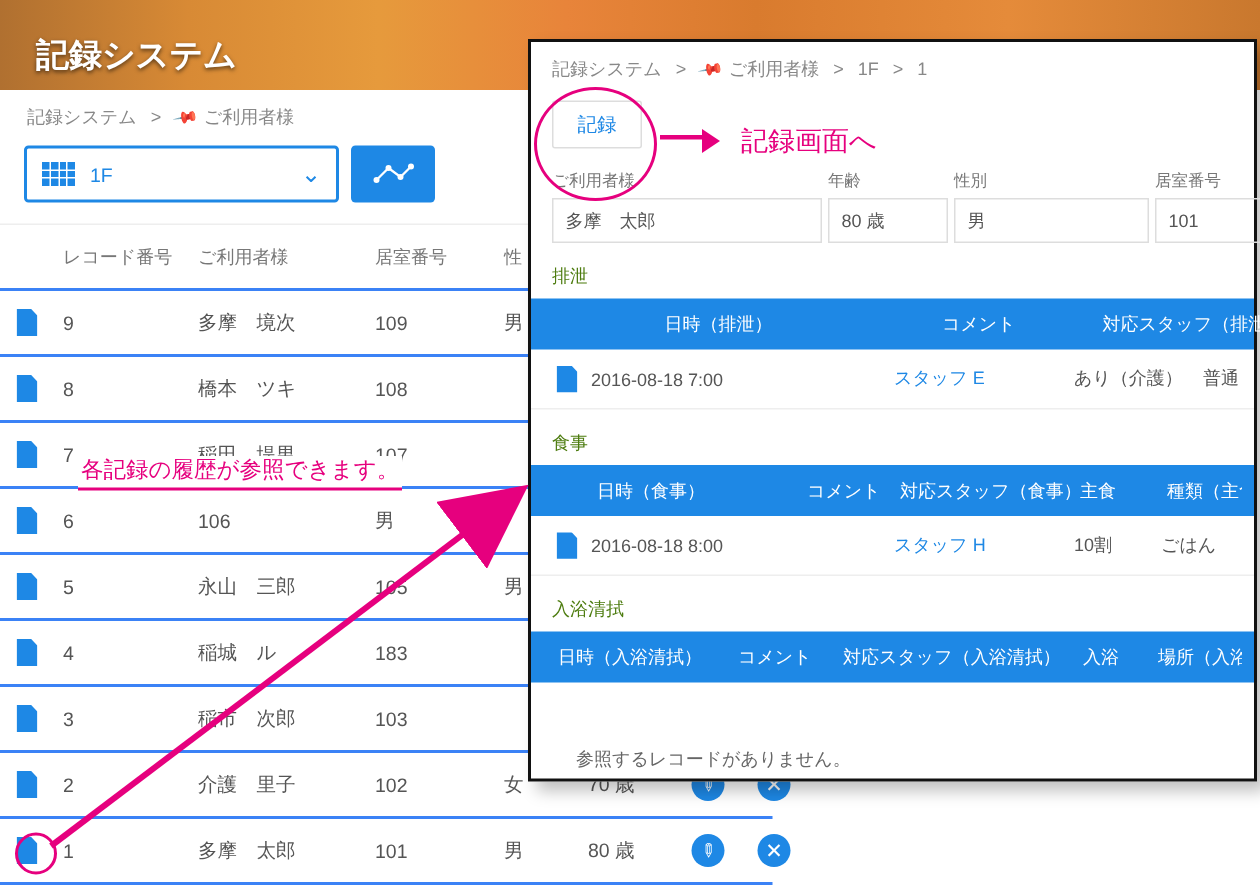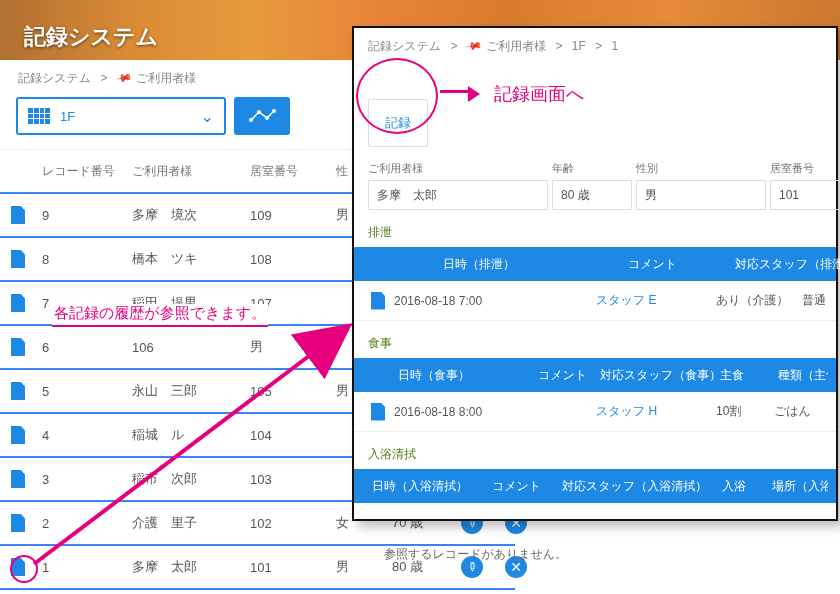--- a/index.html
+++ b/index.html
@@ -95,27 +95,26 @@
     background:#fff;
     border:2px solid #111;
     box-shadow: 6px 6px 10px rgba(0,0,0,.25);
   }
   .popup .breadcrumb { padding:10px 14px; font-size:12px; color:#888;}
   .popup-top {
     display:flex; align-items:center; gap:10px;
     padding: 2px 14px 14px 14px;
   }
   .kiroku-btn {
-    width:60px; height:48px;
+    width:60px; height:32px;
     border:1px solid #ddd;
     display:flex; align-items:center; justify-content:center;
     color:#1e88e5; font-size:13px;
     position:relative;
     border-radius:2px;
-    margin-top:32px;
   }
   .magenta-circle {
     position:absolute;
     left: 356px; top: 58px;
     width:82px; height:76px;
     border:2.5px solid #e6007e;
     border-radius:50% / 50%;
     pointer-events:none;
   }
   .magenta-arrow-h {
@@ -309,21 +308,21 @@
       <div></div>
         <div></div>
         <div></div>
     </div>
     <div class="tr">
       <div>
           <div class="doc-icon"></div>
         </div>
       <div>4</div>
       <div>稲城　ル</div>
-      <div>104</div>
+      <div>183</div>
       <div></div>
         <div></div>
         <div></div>
         <div></div>
     </div>
     <div class="tr">
       <div>
           <div class="doc-icon"></div>
         </div>
       <div>3</div>

